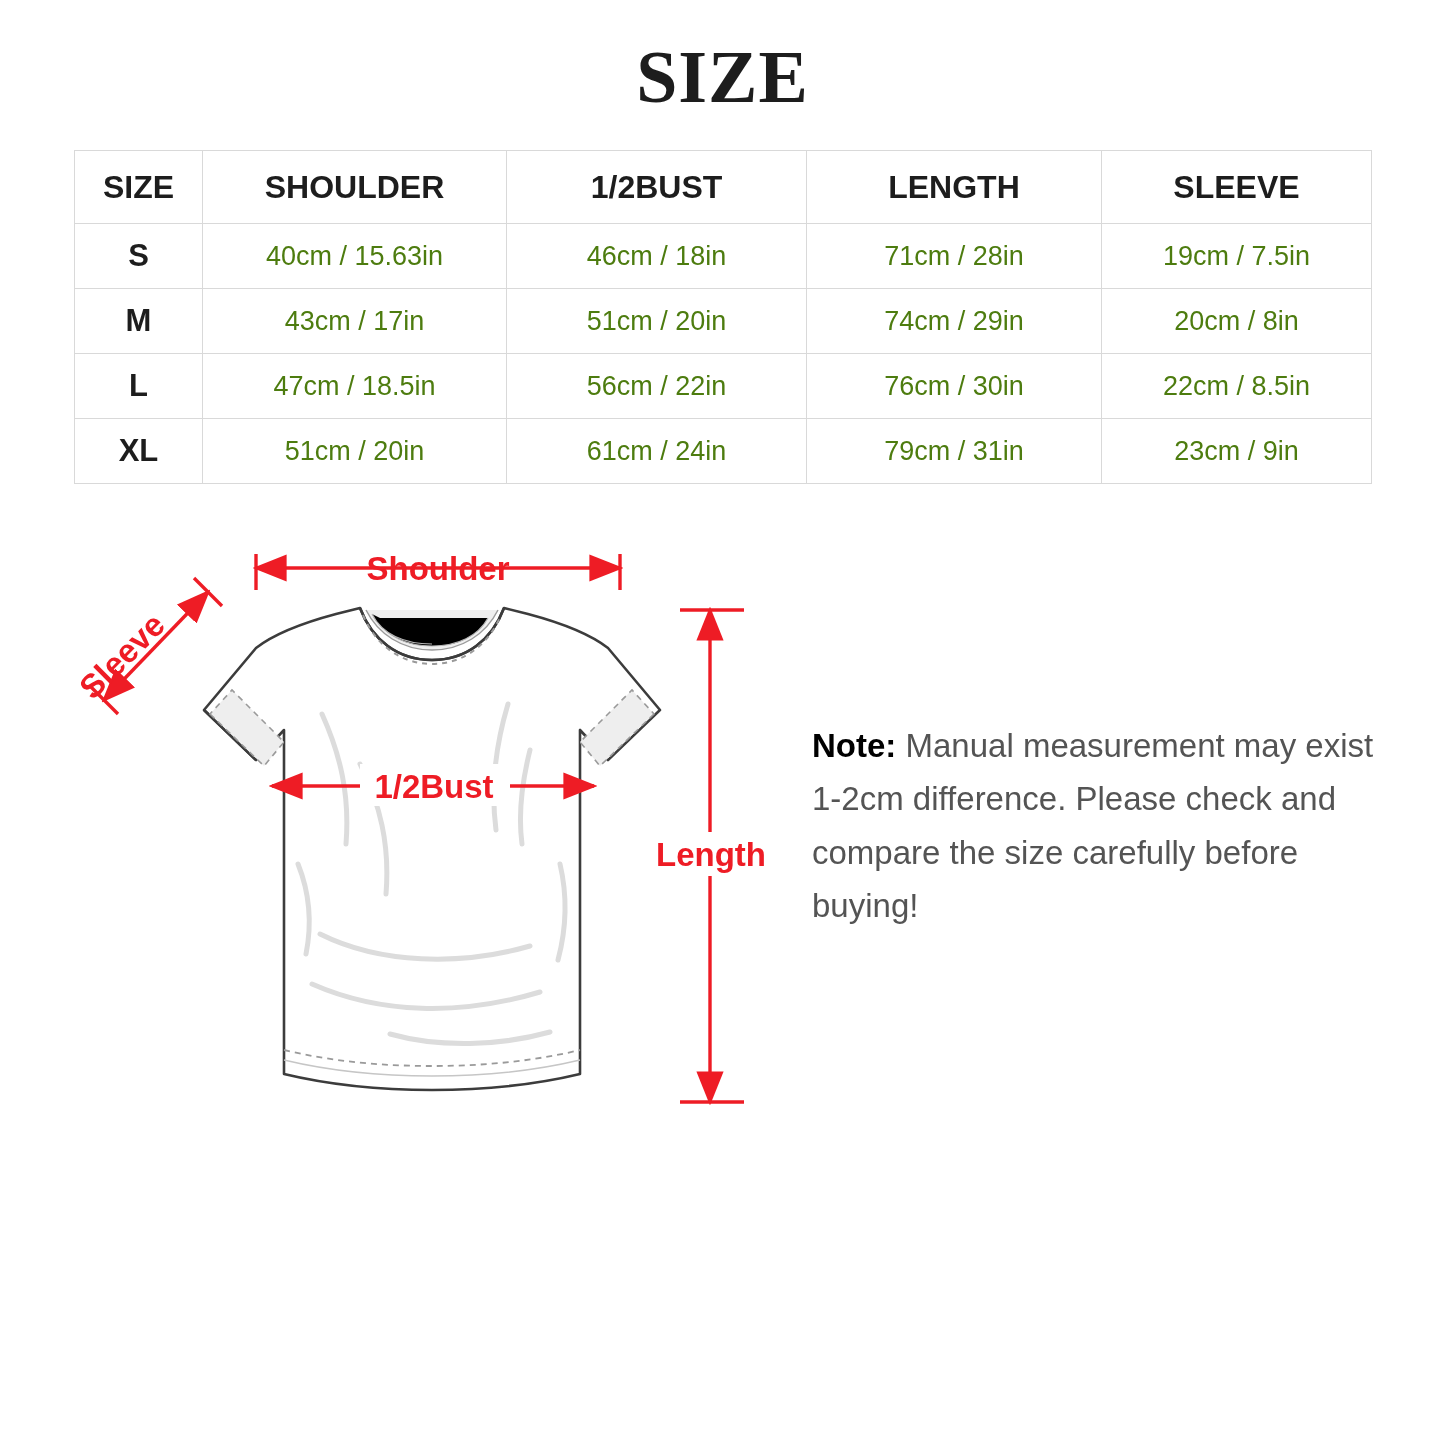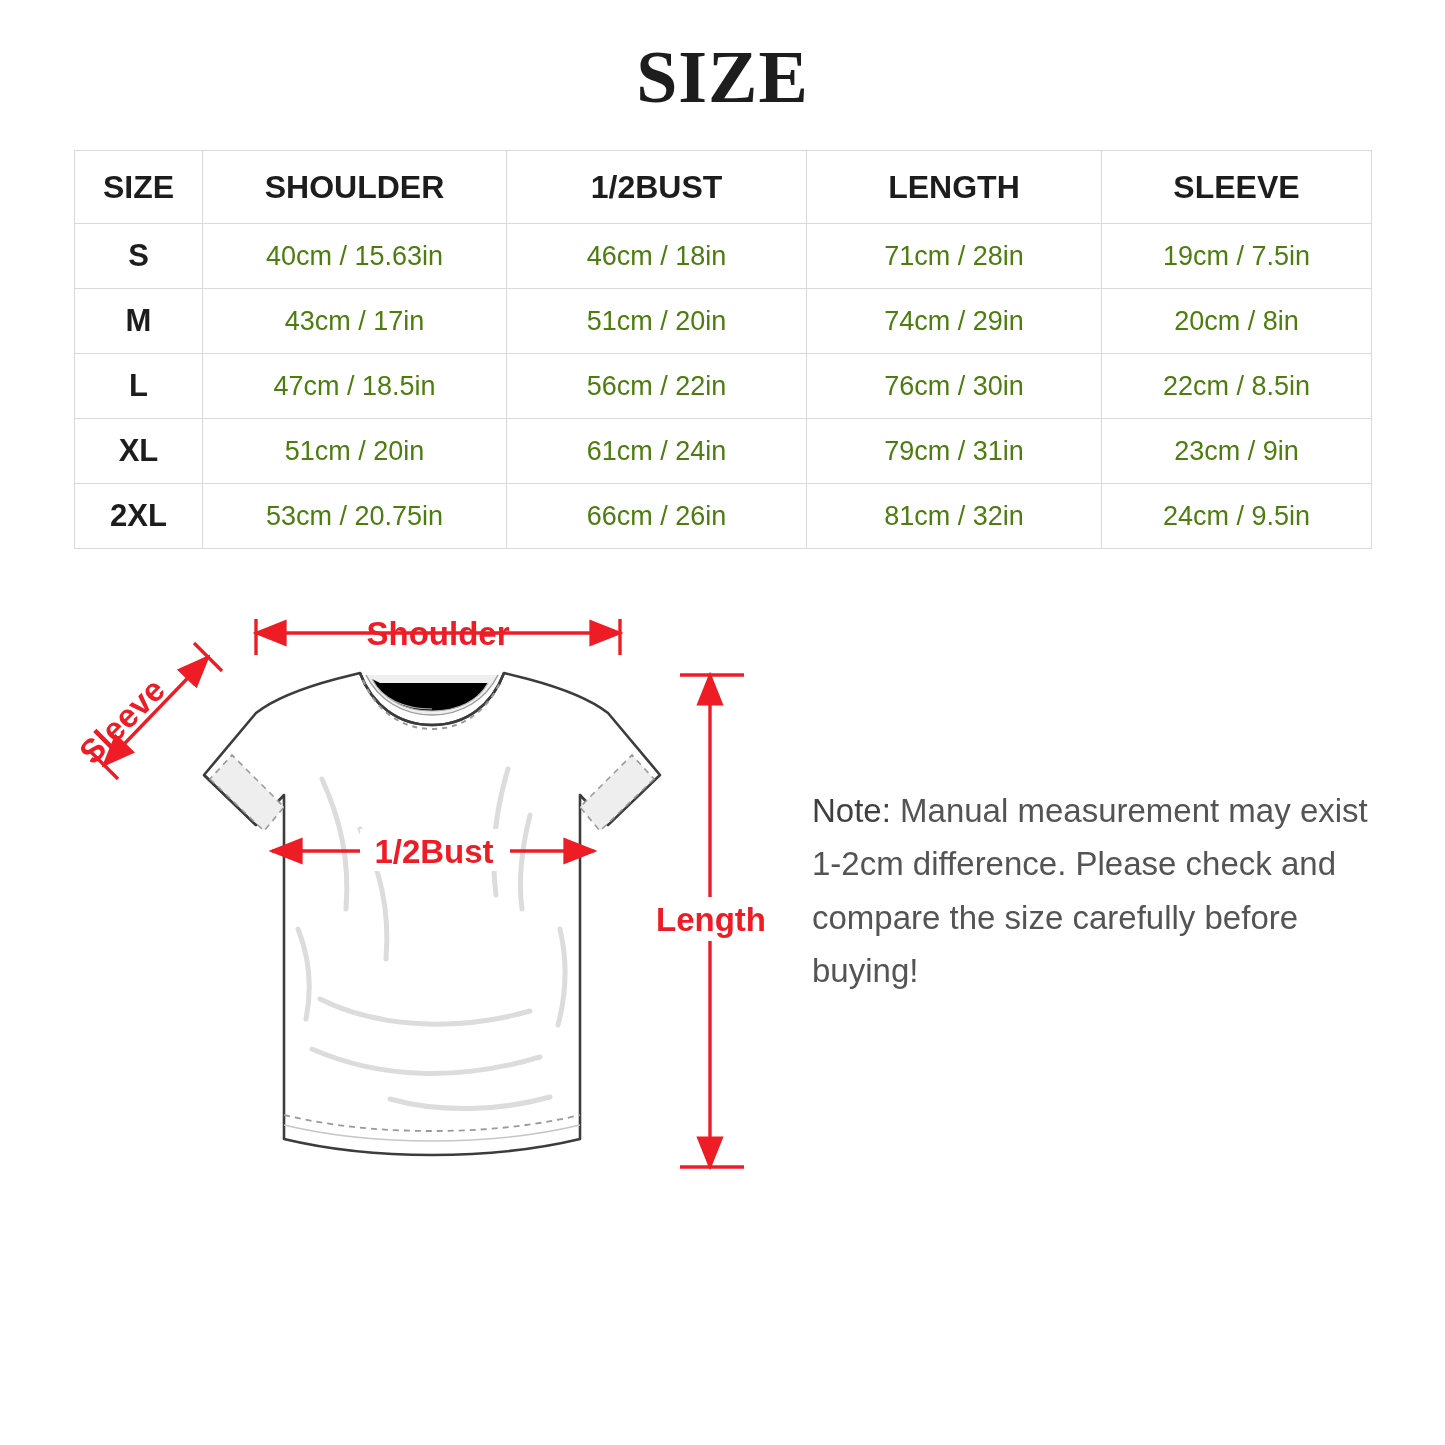--- a/index.html
+++ b/index.html
@@ -83,22 +83,22 @@
   .note {
     position: absolute;
     left: 812px;
     top: 205px;
     width: 570px;
     font-size: 33px;
     line-height: 1.62;
     color: #545454;
   }
   .note b {
-    color: #404040;
-    font-weight: 400;
+    color: #000000;
+    font-weight: 700;
   }
 </style>
 </head>
 <body>
 
 <div class="title">SIZE</div>
 
 <div class="table-wrap">
   <table class="size-table">
     <colgroup>
@@ -138,27 +138,20 @@
         <td>56cm / 22in</td>
         <td>76cm / 30in</td>
         <td>22cm / 8.5in</td>
       </tr>
       <tr>
         <td class="size-cell">XL</td>
         <td>51cm / 20in</td>
         <td>61cm / 24in</td>
         <td>79cm / 31in</td>
         <td>23cm / 9in</td>
-      </tr>
-      <tr>
-        <td class="size-cell">2XL</td>
-        <td>53cm / 20.75in</td>
-        <td>66cm / 26in</td>
-        <td>81cm / 32in</td>
-        <td>24cm / 9.5in</td>
       </tr>
     </tbody>
   </table>
 </div>
 
 <div class="lower">
 
   <div class="shirt-area">
     <svg width="740" height="640" viewBox="0 0 740 640" xmlns="http://www.w3.org/2000/svg">
       <defs>

